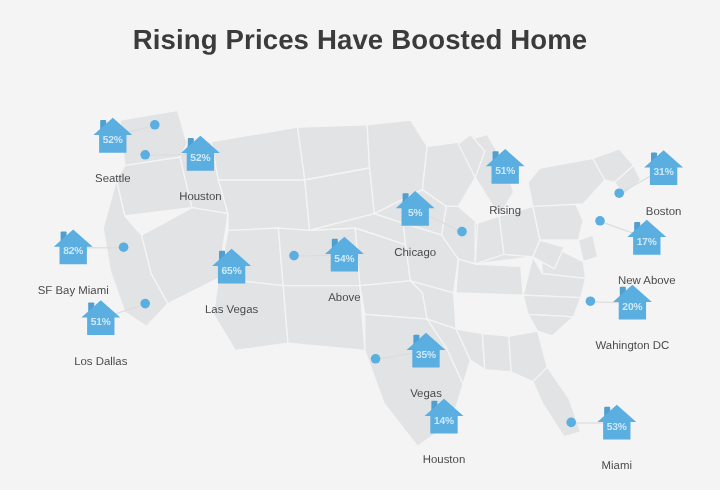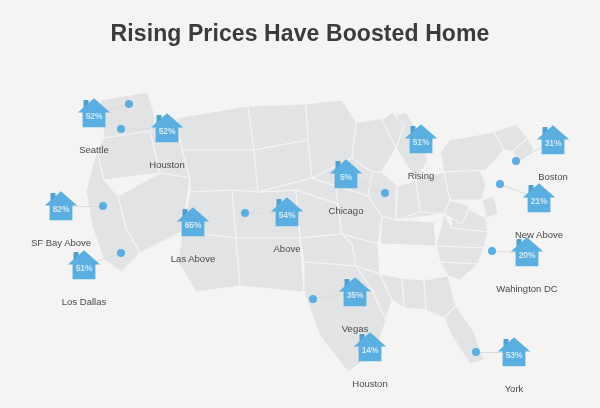--- a/index.html
+++ b/index.html
@@ -226,21 +226,21 @@
       <div class="conn" style="left: 103px; top: 206px; width: 42px; transform: rotate(180deg);"></div>
       <div class="dot" style="left: 103px; top: 206px;"></div>
       <div class="marker" style="left: 61px; top: 206px;">
         <div class="house">
           <svg viewBox="0 0 38 38" xmlns="http://www.w3.org/2000/svg">
             <rect x="8.5" y="6" width="5" height="9" rx="0.8" fill="#4f9fd0"></rect>
             <path d="M19 4.2 L35.2 18.6 L30.4 18.6 L30.4 33.2 L7.6 33.2 L7.6 18.6 L2.8 18.6 Z" fill="#5aaee0"></path>
           </svg>
         </div>
         <div class="pct">82%</div>
-        <div class="city">SF Bay Above</div>
+        <div class="city">SF Bay Miami</div>
       </div>
       <div class="conn" style="left: 121px; top: 253px; width: 38.8973px; transform: rotate(162.031deg);"></div>
       <div class="dot" style="left: 121px; top: 253px;"></div>
       <div class="marker" style="left: 84px; top: 265px;">
         <div class="house">
           <svg viewBox="0 0 38 38" xmlns="http://www.w3.org/2000/svg">
             <rect x="8.5" y="6" width="5" height="9" rx="0.8" fill="#4f9fd0"></rect>
             <path d="M19 4.2 L35.2 18.6 L30.4 18.6 L30.4 33.2 L7.6 33.2 L7.6 18.6 L2.8 18.6 Z" fill="#5aaee0"></path>
           </svg>
         </div>
@@ -249,21 +249,21 @@
       </div>
       <div class="dot" style="left: 193px; top: 222px;"></div>
       <div class="marker" style="left: 193px; top: 222px;">
         <div class="house">
           <svg viewBox="0 0 38 38" xmlns="http://www.w3.org/2000/svg">
             <rect x="8.5" y="6" width="5" height="9" rx="0.8" fill="#4f9fd0"></rect>
             <path d="M19 4.2 L35.2 18.6 L30.4 18.6 L30.4 33.2 L7.6 33.2 L7.6 18.6 L2.8 18.6 Z" fill="#5aaee0"></path>
           </svg>
         </div>
         <div class="pct">65%</div>
-        <div class="city">Las Above</div>
+        <div class="city">Las Vegas</div>
       </div>
       <div class="conn" style="left: 245px; top: 213px; width: 42.0119px; transform: rotate(-1.36393deg);"></div>
       <div class="dot" style="left: 245px; top: 213px;"></div>
       <div class="marker" style="left: 287px; top: 212px;">
         <div class="house">
           <svg viewBox="0 0 38 38" xmlns="http://www.w3.org/2000/svg">
             <rect x="8.5" y="6" width="5" height="9" rx="0.8" fill="#4f9fd0"></rect>
             <path d="M19 4.2 L35.2 18.6 L30.4 18.6 L30.4 33.2 L7.6 33.2 L7.6 18.6 L2.8 18.6 Z" fill="#5aaee0"></path>
           </svg>
         </div>
@@ -307,21 +307,21 @@
       </div>
       <div class="conn" style="left: 500px; top: 184px; width: 41.4367px; transform: rotate(19.7468deg);"></div>
       <div class="dot" style="left: 500px; top: 184px;"></div>
       <div class="marker" style="left: 539px; top: 198px;">
         <div class="house">
           <svg viewBox="0 0 38 38" xmlns="http://www.w3.org/2000/svg">
             <rect x="8.5" y="6" width="5" height="9" rx="0.8" fill="#4f9fd0"></rect>
             <path d="M19 4.2 L35.2 18.6 L30.4 18.6 L30.4 33.2 L7.6 33.2 L7.6 18.6 L2.8 18.6 Z" fill="#5aaee0"></path>
           </svg>
         </div>
-        <div class="pct">21%</div>
+        <div class="pct">17%</div>
         <div class="city">New Above</div>
       </div>
       <div class="conn" style="left: 492px; top: 251px; width: 35.0143px; transform: rotate(1.63658deg);"></div>
       <div class="dot" style="left: 492px; top: 251px;"></div>
       <div class="marker" style="left: 527px; top: 252px;">
         <div class="house">
           <svg viewBox="0 0 38 38" xmlns="http://www.w3.org/2000/svg">
             <rect x="8.5" y="6" width="5" height="9" rx="0.8" fill="#4f9fd0"></rect>
             <path d="M19 4.2 L35.2 18.6 L30.4 18.6 L30.4 33.2 L7.6 33.2 L7.6 18.6 L2.8 18.6 Z" fill="#5aaee0"></path>
           </svg>
@@ -355,17 +355,17 @@
       <div class="conn" style="left: 476px; top: 352px; width: 38px; transform: rotate(0deg);"></div>
       <div class="dot" style="left: 476px; top: 352px;"></div>
       <div class="marker" style="left: 514px; top: 352px;">
         <div class="house">
           <svg viewBox="0 0 38 38" xmlns="http://www.w3.org/2000/svg">
             <rect x="8.5" y="6" width="5" height="9" rx="0.8" fill="#4f9fd0"></rect>
             <path d="M19 4.2 L35.2 18.6 L30.4 18.6 L30.4 33.2 L7.6 33.2 L7.6 18.6 L2.8 18.6 Z" fill="#5aaee0"></path>
           </svg>
         </div>
         <div class="pct">53%</div>
-        <div class="city">York</div>
+        <div class="city">Miami</div>
       </div>
     </div>
 
 </div>
 
 </body></html>

